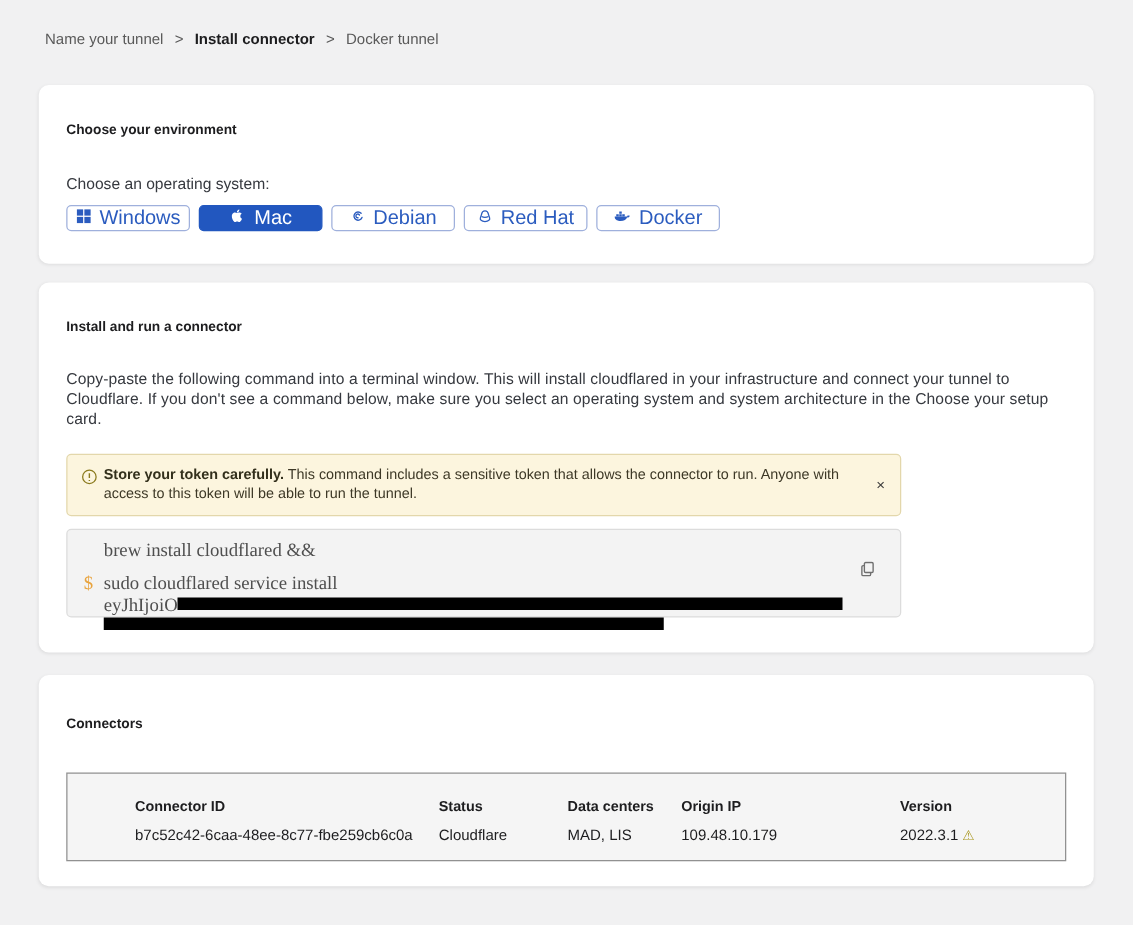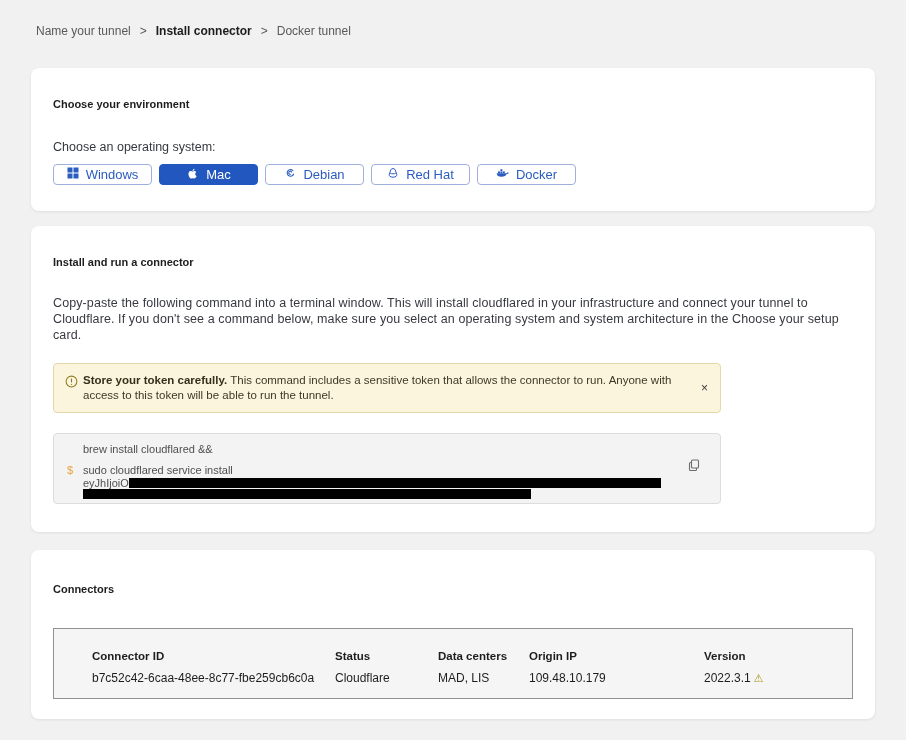--- a/index.html
+++ b/index.html
@@ -33,21 +33,21 @@
   
   #card-environment { margin-top: 30px; padding: 30px 22px 26px 22px; }
   .os-label { margin-top: 30px; font-size: 12.5px; color: #36393f; }
   .os-row { display: flex; gap: 7px; margin-top: 10px; }
   .os-btn {
     display: flex; align-items: center; justify-content: center; gap: 7px;
     width: 99px; height: 21px;
     background: #ffffff;
     border: 1px solid #9fb0dc;
     border-radius: 4px;
-    color: #2b5cbf; font-size: 13px;
+    color: #2b5cbf; font-size: 16px;
     font-family: "Liberation Sans", sans-serif;
     cursor: pointer;
   }
   .os-btn svg { flex: 0 0 auto; }
   .os-btn.selected { background: #2257bf; border-color: #2257bf; color: #ffffff; align-items: center; }
 
   
   #card-install { margin-top: 15px; padding: 30px 22px 28px 22px; }
   .install-desc {
     margin-top: 27px; font-size: 12.5px; line-height: 16px;
@@ -62,46 +62,46 @@
   }
   .warning-banner .warn-circle-icon { position: absolute; left: 11px; top: 11px; }
   .warning-banner b { color: #33301c; }
   .warning-close {
     position: absolute; right: 12px; top: 50%; transform: translateY(-50%);
     font-size: 12px; color: #3a3a3a; cursor: pointer; background: none; border: none;
     font-family: "Liberation Sans", sans-serif;
   }
   .codeblock {
     position: relative;
-    margin-top: 20px; width: 668px; height: 71px;
+    margin-top: 10px; width: 668px; height: 71px;
     background: #f3f3f3; border: 1px solid #dcdcdc; border-radius: 4px;
     padding: 9px 14px 0 13px;
-    font-family: Liberation Sans, sans-serif;
-    font-size: 11px; color: #4f4f4f;
+    font-family: Liberation Serif, serif;
+    font-size: 15px; color: #4f4f4f;
   }
   .code-line1 { margin-left: 16px; margin-bottom: 9px; white-space: pre; }
   .code-cmd { display: flex; }
   .code-prompt { color: #e8a33d; width: 16px; flex: 0 0 16px; }
   .cmd-body { flex: 1; }
   .token-line { display: flex; align-items: stretch; margin-top: 1px; }
   .token-prefix { white-space: pre; }
   .redact-bar { background: #000; height: 10px; }
   .bar1 { flex: 0 0 532px; margin-top: 1px; }
   .bar2 { width: 448px; }
   .copy-btn {
     position: absolute; right: 20px; top: 25px;
     background: none; border: none; cursor: pointer; padding: 0;
   }
 
   
   #card-connectors { margin-top: 18px; padding: 33px 22px 20px 22px; }
   .connectors-table {
     margin-top: 33px; width: 800px; height: 71px;
     background: #f5f5f5; border: 1px solid #919191;
-    padding: 21px 0 0 38px;
+    padding: 21px 0 0 54px;
     font-size: 12px;
   }
   .tbl-row { display: flex; }
   .tbl-row > div { flex: 0 0 auto; }
   .col-id { width: 243px; }
   .col-status { width: 103px; }
   .col-dc { width: 91px; }
   .col-ip { width: 175px; }
   .col-ver { width: 110px; }
   .tbl-head > div { font-size: 11.5px; font-weight: bold; color: #1d1d1f; }

